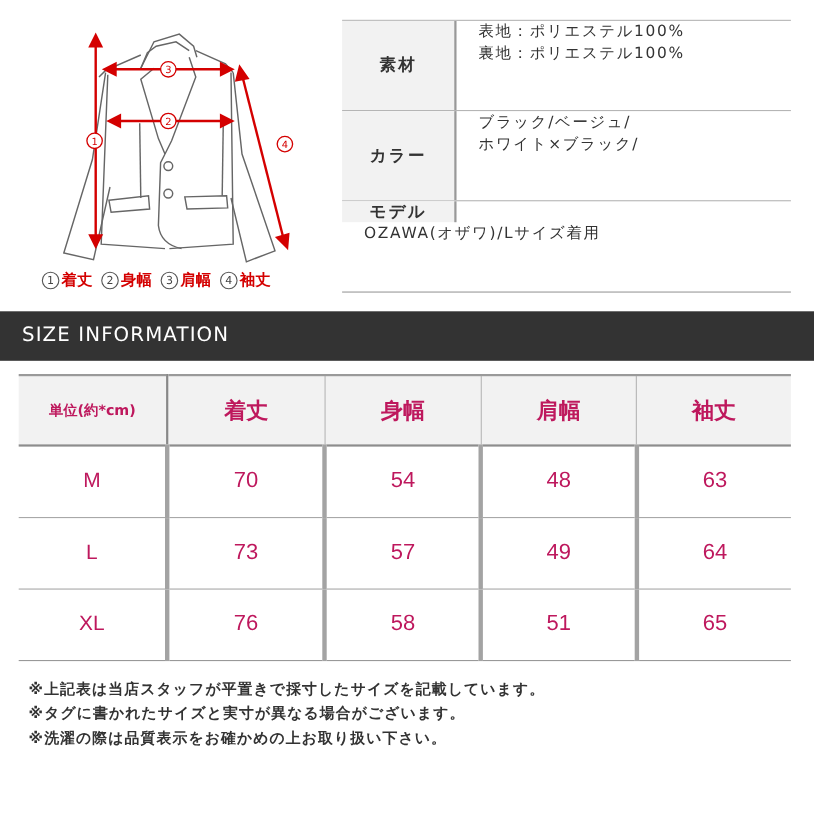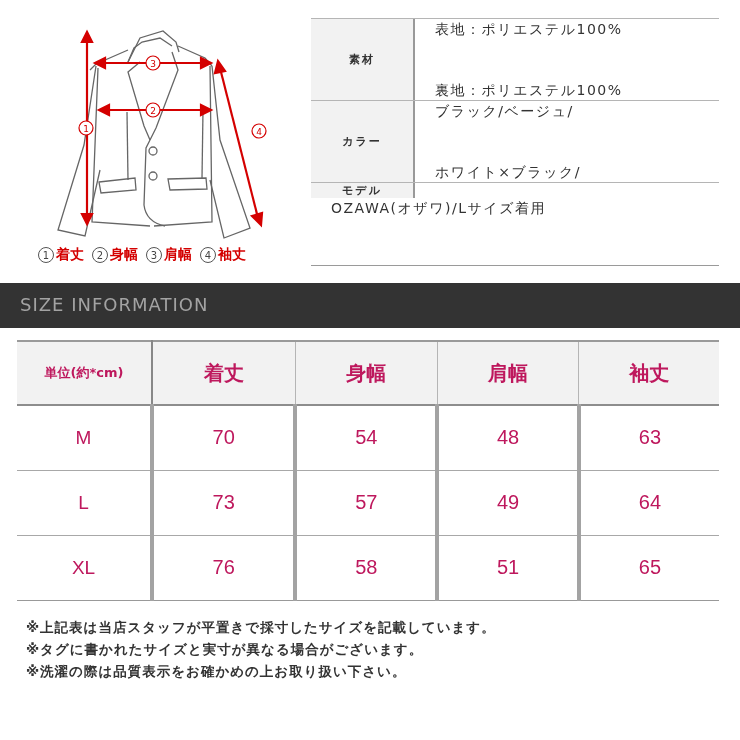--- a/index.html
+++ b/index.html
@@ -13,27 +13,27 @@
   .legend .item { display:flex; align-items:center; gap:2px; }
   .legend .num { display:inline-flex; width:14px; height:14px; border:1px solid #555; border-radius:50%;
                  font-size:10px; align-items:center; justify-content:center; color:#444; font-weight:normal; }
   .legend .lbl { color:#d40000; }
 
   
   .spec { position:absolute; left:311px; top:18px; width:408px; border-top:1px solid #b5b5b5; }
   .spec .row { display:flex; border-bottom:1px solid #b5b5b5; }
   .spec .row.last { border-bottom:1.5px solid #9a9a9a;flex-direction:column; }
   .spec .key { width:102px; background:#f2f2f2; border-right:2px solid #999; display:flex; align-items:center;
-               justify-content:center; font-size:11px; font-weight:bold; color:#333; letter-spacing:2px; }
-  .spec .val { flex:1; padding-left:20px; display:flex; flex-direction:column; justify-content:space-between;
+               justify-content:center; font-size:15px; font-weight:bold; color:#333; letter-spacing:2px; }
+  .spec .val { flex:1; padding-left:20px; display:flex; flex-direction:column; justify-content:flex-start;
                font-size:14px; line-height:20px; color:#333; letter-spacing:1.5px; }
 
   
   .banner { position:absolute; left:0; top:283px; width:740px; height:45px; background:#333333; }
-  .banner span { position:absolute; left:20px; top:11px; color:#a3a3a3; font-family:"DejaVu Sans", sans-serif;
+  .banner span { position:absolute; left:20px; top:11px; color:#ffffff; font-family:"DejaVu Sans", sans-serif;
                  font-size:18px; letter-spacing:1px;text-align:center; }
 
   
   .size { position:absolute; left:17px; top:340px; width:702px; border-collapse:collapse; }
   .size th, .size td { text-align:center; color:#be185d; }
   .size thead tr { background:#f2f2f2; height:64px; border-top:2px solid #9a9a9a; border-bottom:2px solid #8d8d8d; }
   .size th { font-size:20px; font-weight:bold; border-left:1px solid #b5b5b5; }
   .size th.unit { font-size:13px; width:132px; border-left:none; border-right:2px solid #888; }
   .size tbody tr { height:65px; border-bottom:1px solid #a8a8a8; }
   .size tbody tr:last-child { border-bottom:1.5px solid #999; }

